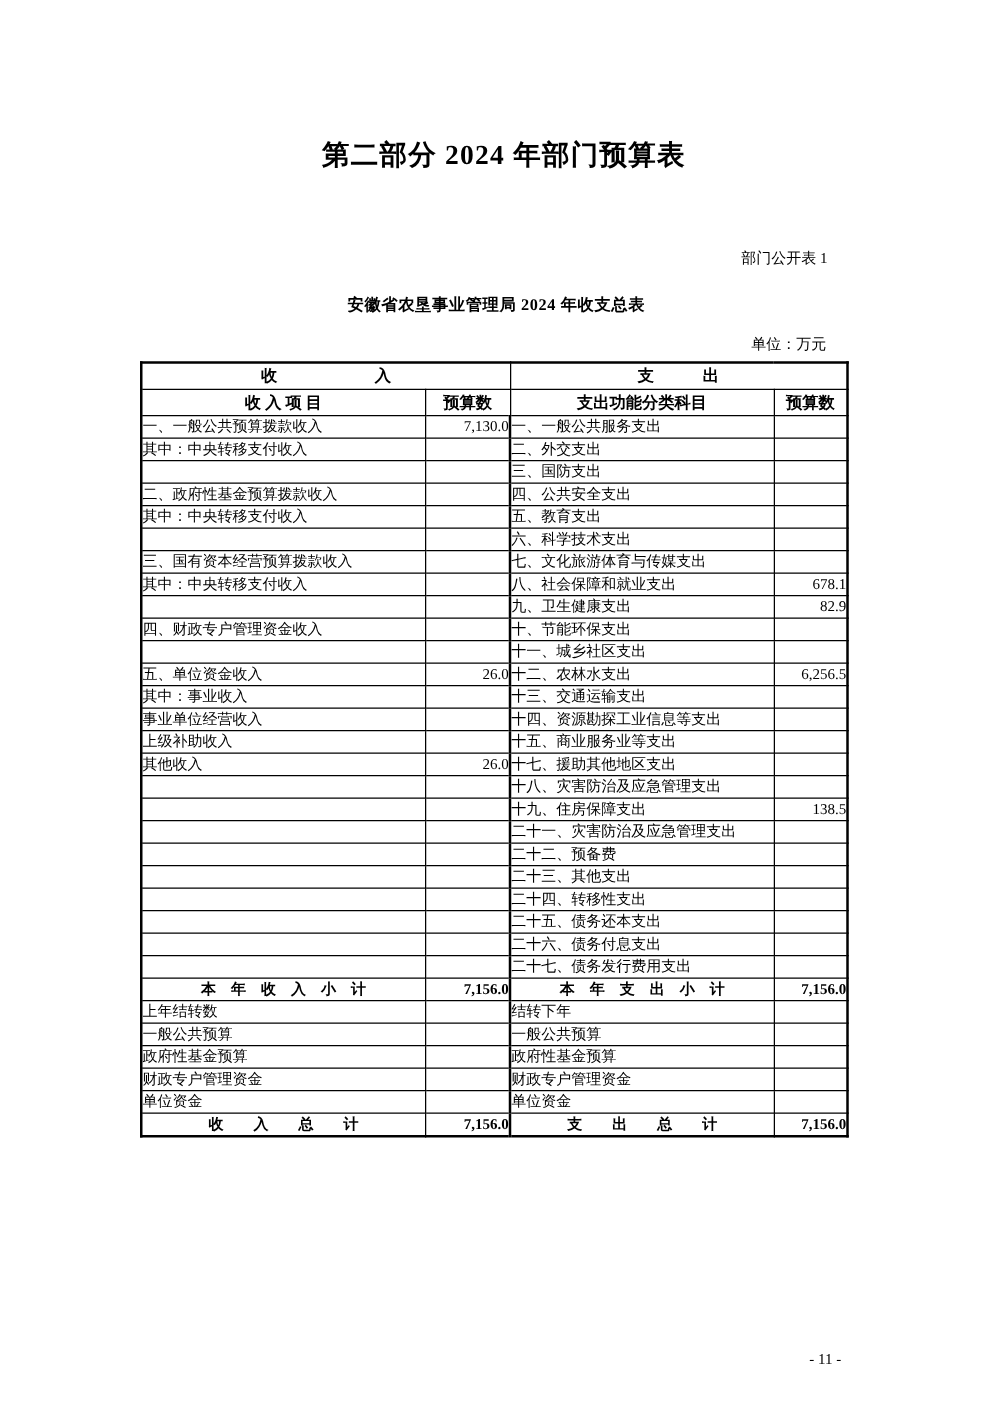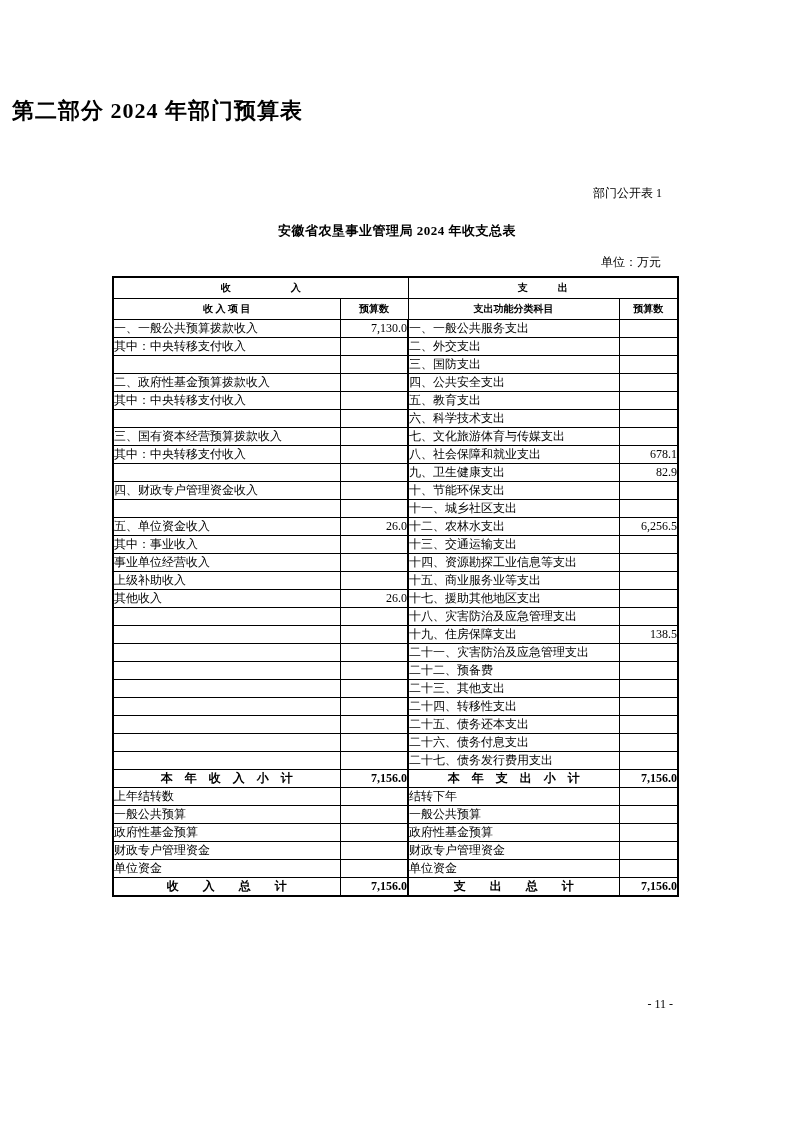--- a/index.html
+++ b/index.html
@@ -3,21 +3,21 @@
 <meta charset="utf-8">
 <style>
   html, body { margin:0; padding:0; background:#ffffff; }
   .page {
     position:relative; width:794px; height:1123px; margin:0 auto;
     background:#ffffff; color:#000;
     font-family:"Liberation Serif","DejaVu Serif",serif;
     overflow:hidden;
   }
   .doc-title {
-    margin:0; padding-top:96px; 
+    margin:13px; padding-top:96px; text-align:center;
     font-size:22px; font-weight:bold; letter-spacing:1px;padding-left:12px;
   }
   .table-label {
     margin-top:59px; margin-right:132px; text-align:right;
     font-size:12px;
   }
   .table-title {
     margin:20px 0 0 0; text-align:center;
     font-size:13px; font-weight:bold; letter-spacing:0.5px;
   }
@@ -29,33 +29,33 @@
     margin-left:112px; margin-top:5px;
     border-collapse:collapse; table-layout:fixed;
     width:565px; border:2px solid #000;
   }
   table.budget th, table.budget td {
     border:1px solid #000; padding:0; margin:0;
     white-space:nowrap; overflow:hidden;
     font-size:12px; height:17px; line-height:17px;
   }
   table.budget thead th {
-    font-size:10px; font-weight:bold; text-align:center; height:20px; line-height:20px;
+    font-size:13px; font-weight:bold; text-align:center; height:20px; line-height:20px;
   }
   th.mid-divider, td.mid-divider-cell { border-right:2px solid #000; }
   table.budget td:nth-child(2) { border-right:2px solid #000; }
   td.num { text-align:right; padding-right:5px; }
   td.ind0 { padding-left:6px; }
   td.ind1 { padding-left:48px; }
   td.ind2 { padding-left:88px; }
   td.ind3 { padding-left:30px; }
   tr.summary td { font-weight:bold; }
   tr.summary td:nth-child(1), tr.summary td:nth-child(3) { text-align:center; }
   .page-number {
-    position:absolute; top:997px; right:121px;
+    position:absolute; top:1080px; right:121px;
     font-size:12px;
   }
 </style>
 </head>
 <body>
 
 <div class="page">
 
   <h1 class="doc-title">第二部分 2024 年部门预算表</h1>
 

